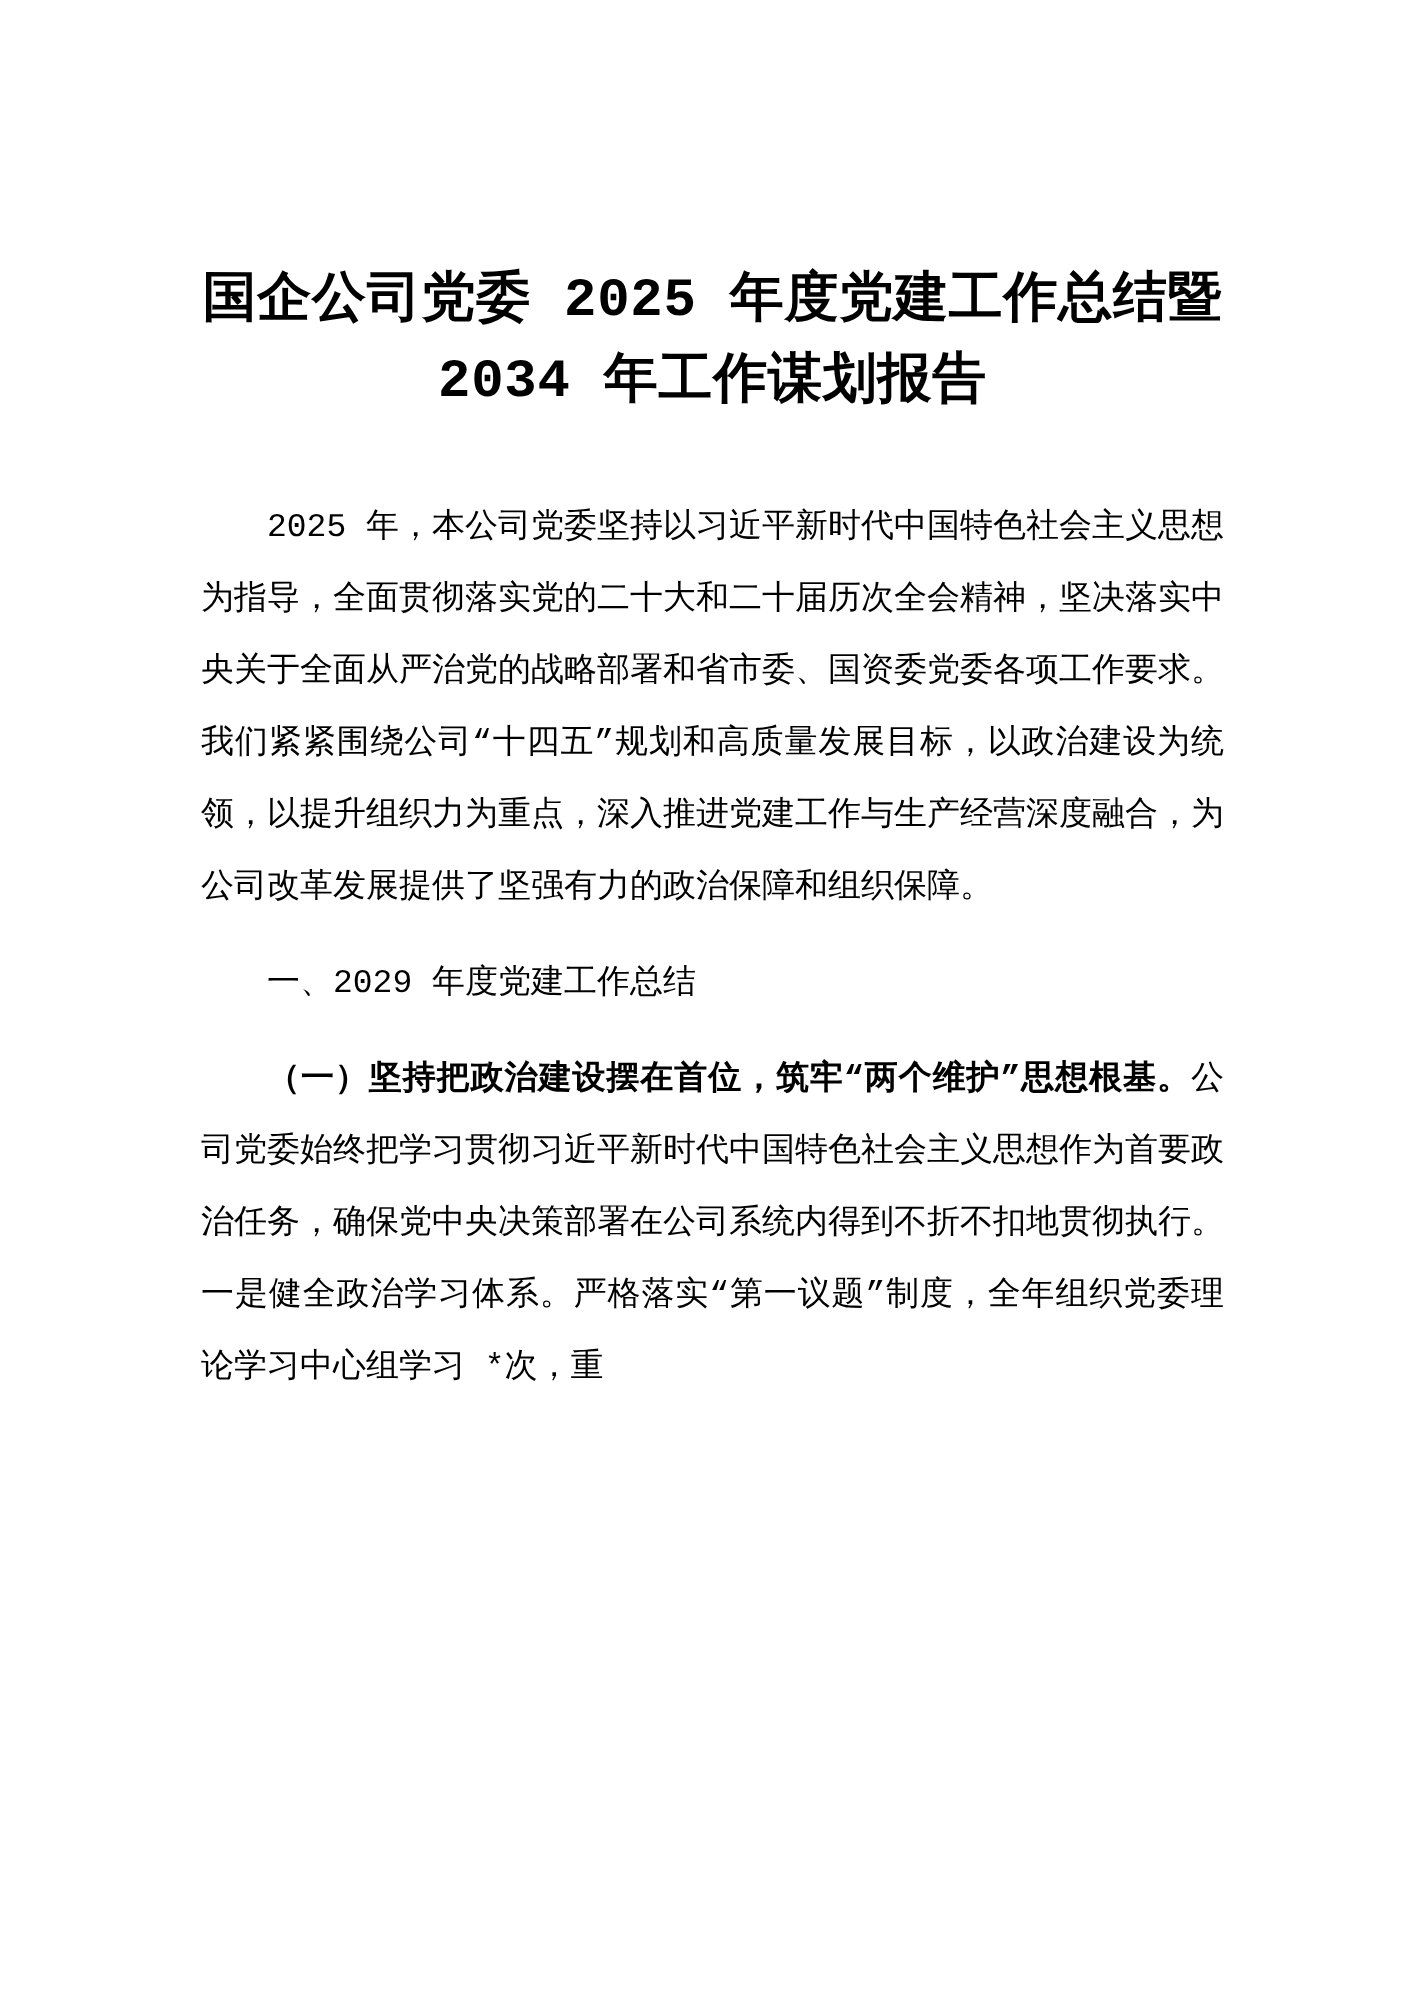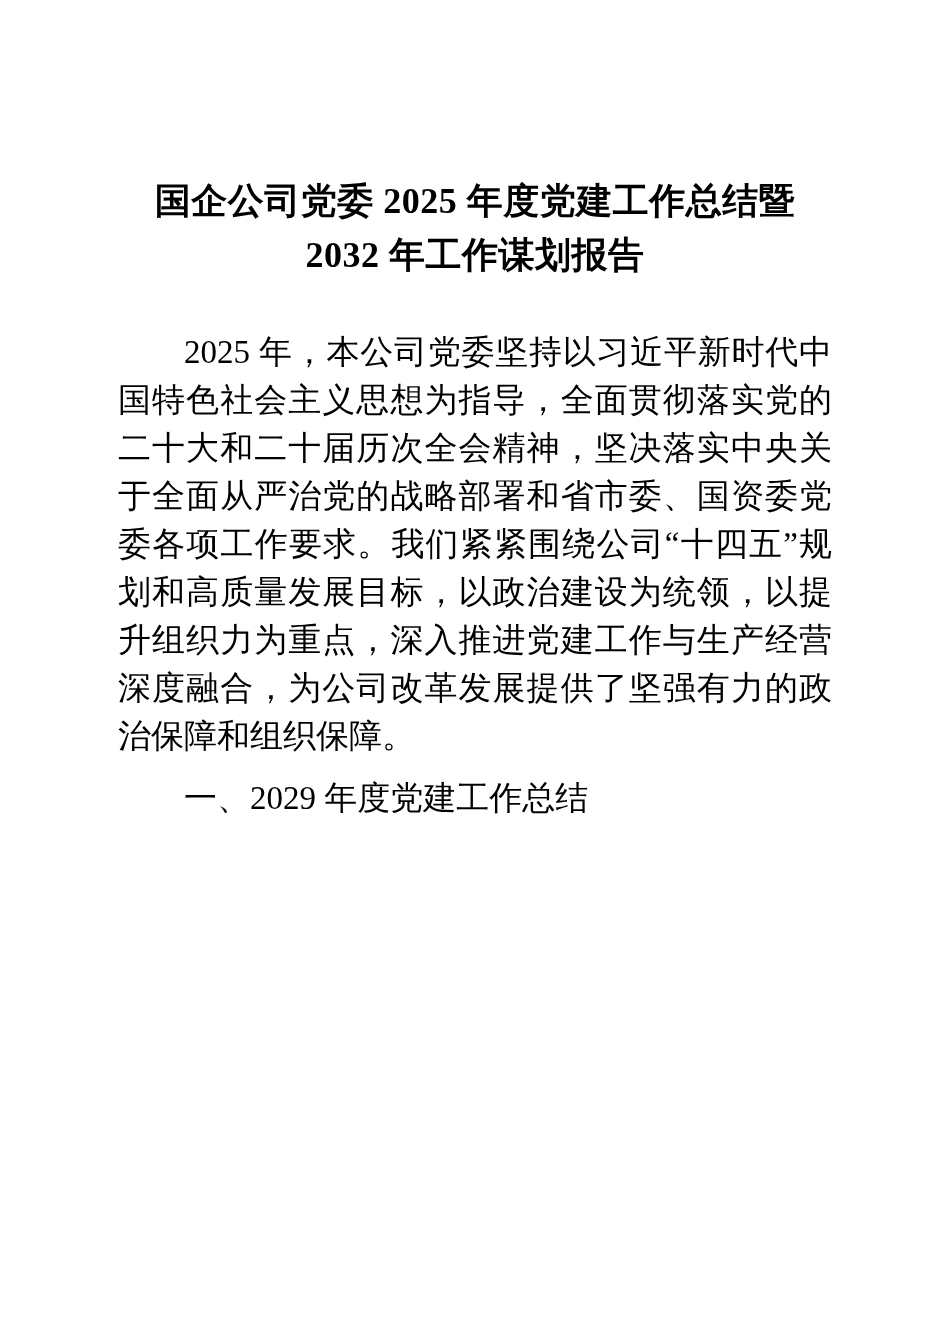--- a/index.html
+++ b/index.html
@@ -6,57 +6,58 @@
     margin: 0;
     padding: 0;
     background: #ffffff;
   }
   .page {
     position: relative;
     width: 950px;
     height: 1344px;
     background: #ffffff;
     color: #000000;
-    font-family: Liberation Serif, serif;
+    font-family: Liberation Mono, monospace;
     overflow: hidden;
   }
   .content {
     position: absolute;
     left: 118px;
     top: 174px;
     width: 714px;
   }
   .doc-title {
     font-size: 36px;
     font-weight: bold;
     line-height: 54px;
     text-align: center;
     margin: 0 0 46px 0;
     letter-spacing: 0.5px;
   }
   .title-line { display: block; }
   .para {
-    font-size: 33px;
+    font-size: 22px;
     line-height: 48px;
     text-align: justify;
     text-indent: 2em;
-    margin: 0;
+    margin: 16px;
     word-break: break-all;
   }
   .para.heading { margin-top: 14px; font-weight: 400; }
   .para.lead-bold { margin-top: 10px; }
   .para strong { font-weight: bold; }
 </style>
 </head>
 <body>
 
 <div class="page">
   <div class="content">
     <h1 class="doc-title">
       <span class="title-line">国企公司党委 2025 年度党建工作总结暨</span>
-      <span class="title-line">2032 年工作谋划报告</span>
+      <span class="title-line">2034 年工作谋划报告</span>
     </h1>
     <div>
         <p class="para body">2025 年，本公司党委坚持以习近平新时代中国特色社会主义思想为指导，全面贯彻落实党的二十大和二十届历次全会精神，坚决落实中央关于全面从严治党的战略部署和省市委、国资委党委各项工作要求。我们紧紧围绕公司“十四五”规划和高质量发展目标，以政治建设为统领，以提升组织力为重点，深入推进党建工作与生产经营深度融合，为公司改革发展提供了坚强有力的政治保障和组织保障。</p>
         <p class="para heading">一、2029 年度党建工作总结</p>
+        <p class="para lead-bold"><strong>（一）坚持把政治建设摆在首位，筑牢“两个维护”思想根基。</strong><span>公司党委始终把学习贯彻习近平新时代中国特色社会主义思想作为首要政治任务，确保党中央决策部署在公司系统内得到不折不扣地贯彻执行。一是健全政治学习体系。严格落实“第一议题”制度，全年组织党委理论学习中心组学习 *次，重</span></p>
       </div>
   </div>
 </div>
 
 </body></html>

